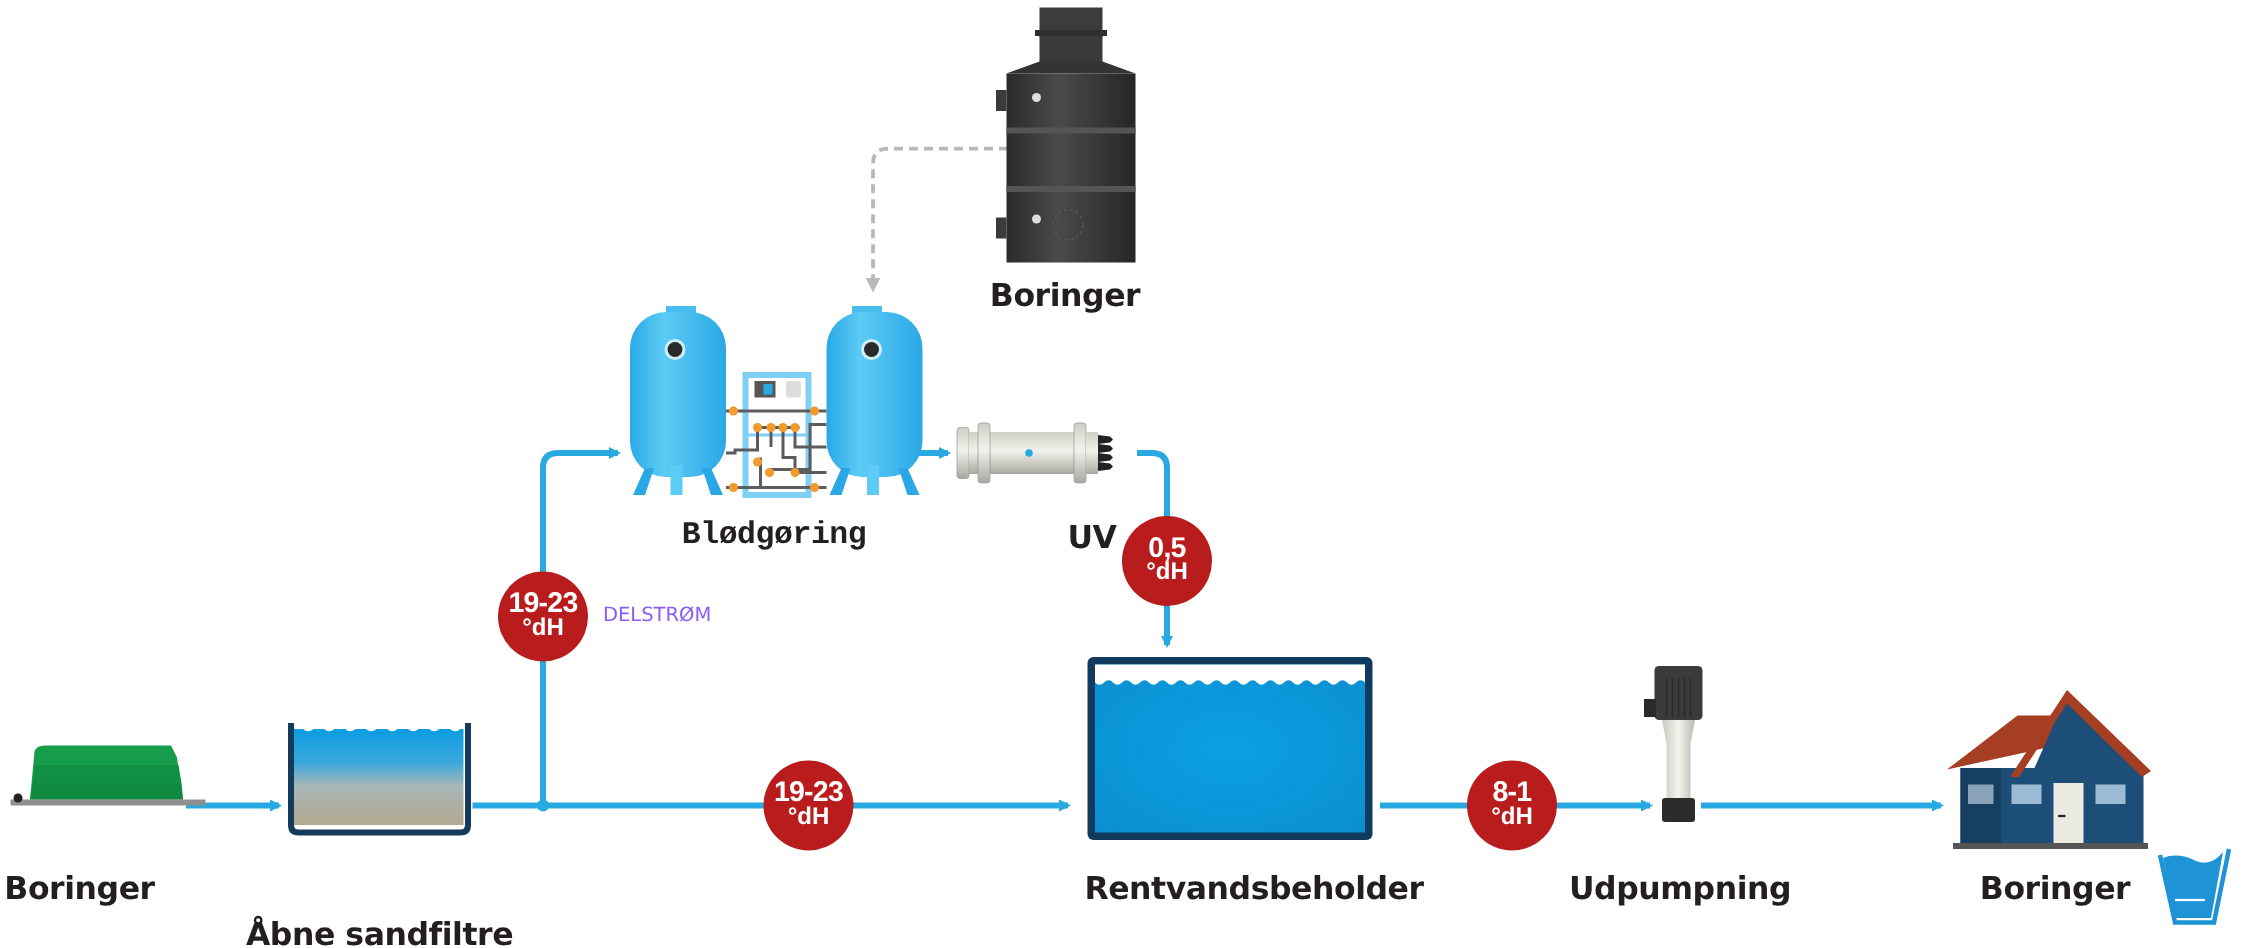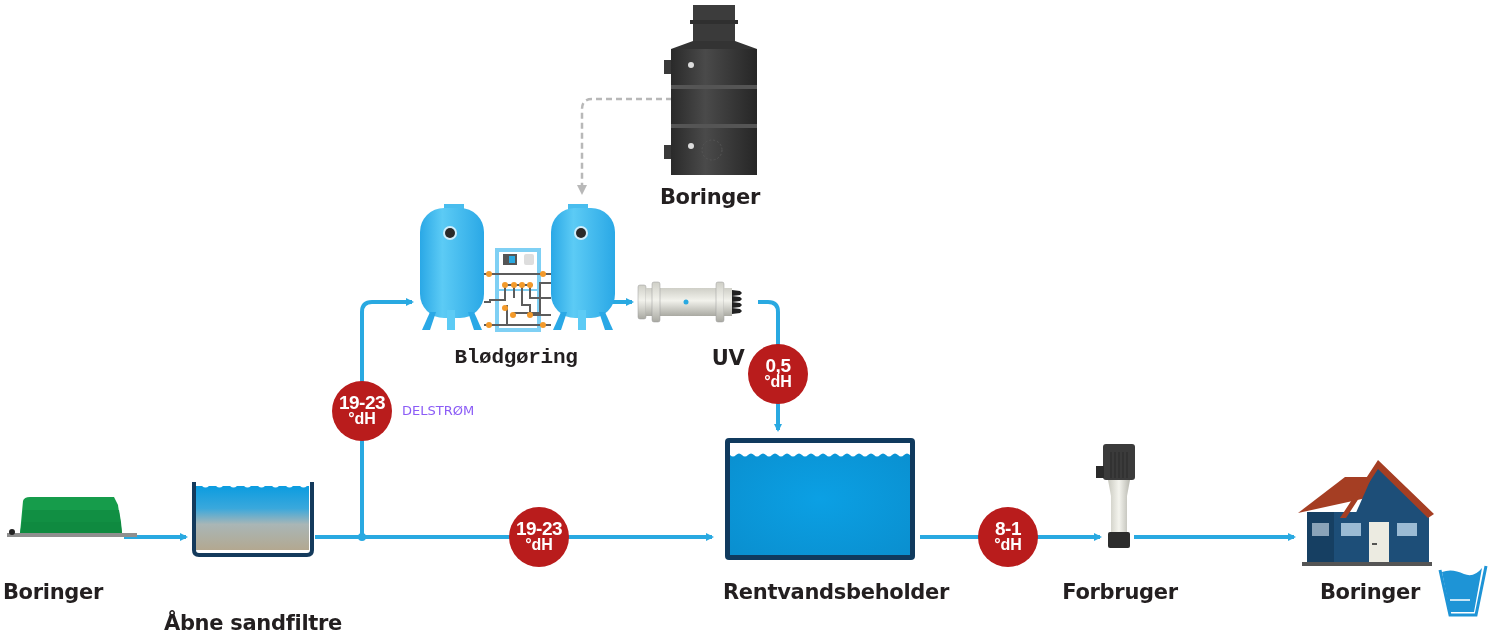--- a/index.html
+++ b/index.html
@@ -209,21 +209,21 @@
     <path d="M1450,600 L1470,600" stroke="#ffffff" stroke-width="1.5"></path>
   </g>
 </svg>
 
 <div class="label" style="left:53px; top:580px;">Boringer</div>
 <div class="label" style="left:253px; top:611px;">Åbne sandfiltre</div>
 <div class="label" style="left:710px; top:185px;">Boringer</div>
 <div class="label" style="left:516px; top:346px;font-family:Liberation Mono, monospace;">Blødgøring</div>
 <div class="label" style="left:728px; top:346px;">UV</div>
 <div class="label" style="left:836px; top:580px;">Rentvandsbeholder</div>
-<div class="label" style="left:1120px; top:580px;">Forbruger</div>
+<div class="label" style="left:1120px; top:580px;">Udpumpning</div>
 <div class="label" style="left:1370px; top:580px;">Boringer</div>
 
 <div class="badge" style="left:362px; top:411px;">
   <span class="v">19-23</span>
   <span class="u">°dH</span>
 </div>
 <div class="note" style="left:402px; top:403px;">DELSTRØM</div>
 
 <div class="badge" style="left:539px; top:537px;">
   <span class="v">19-23</span>

